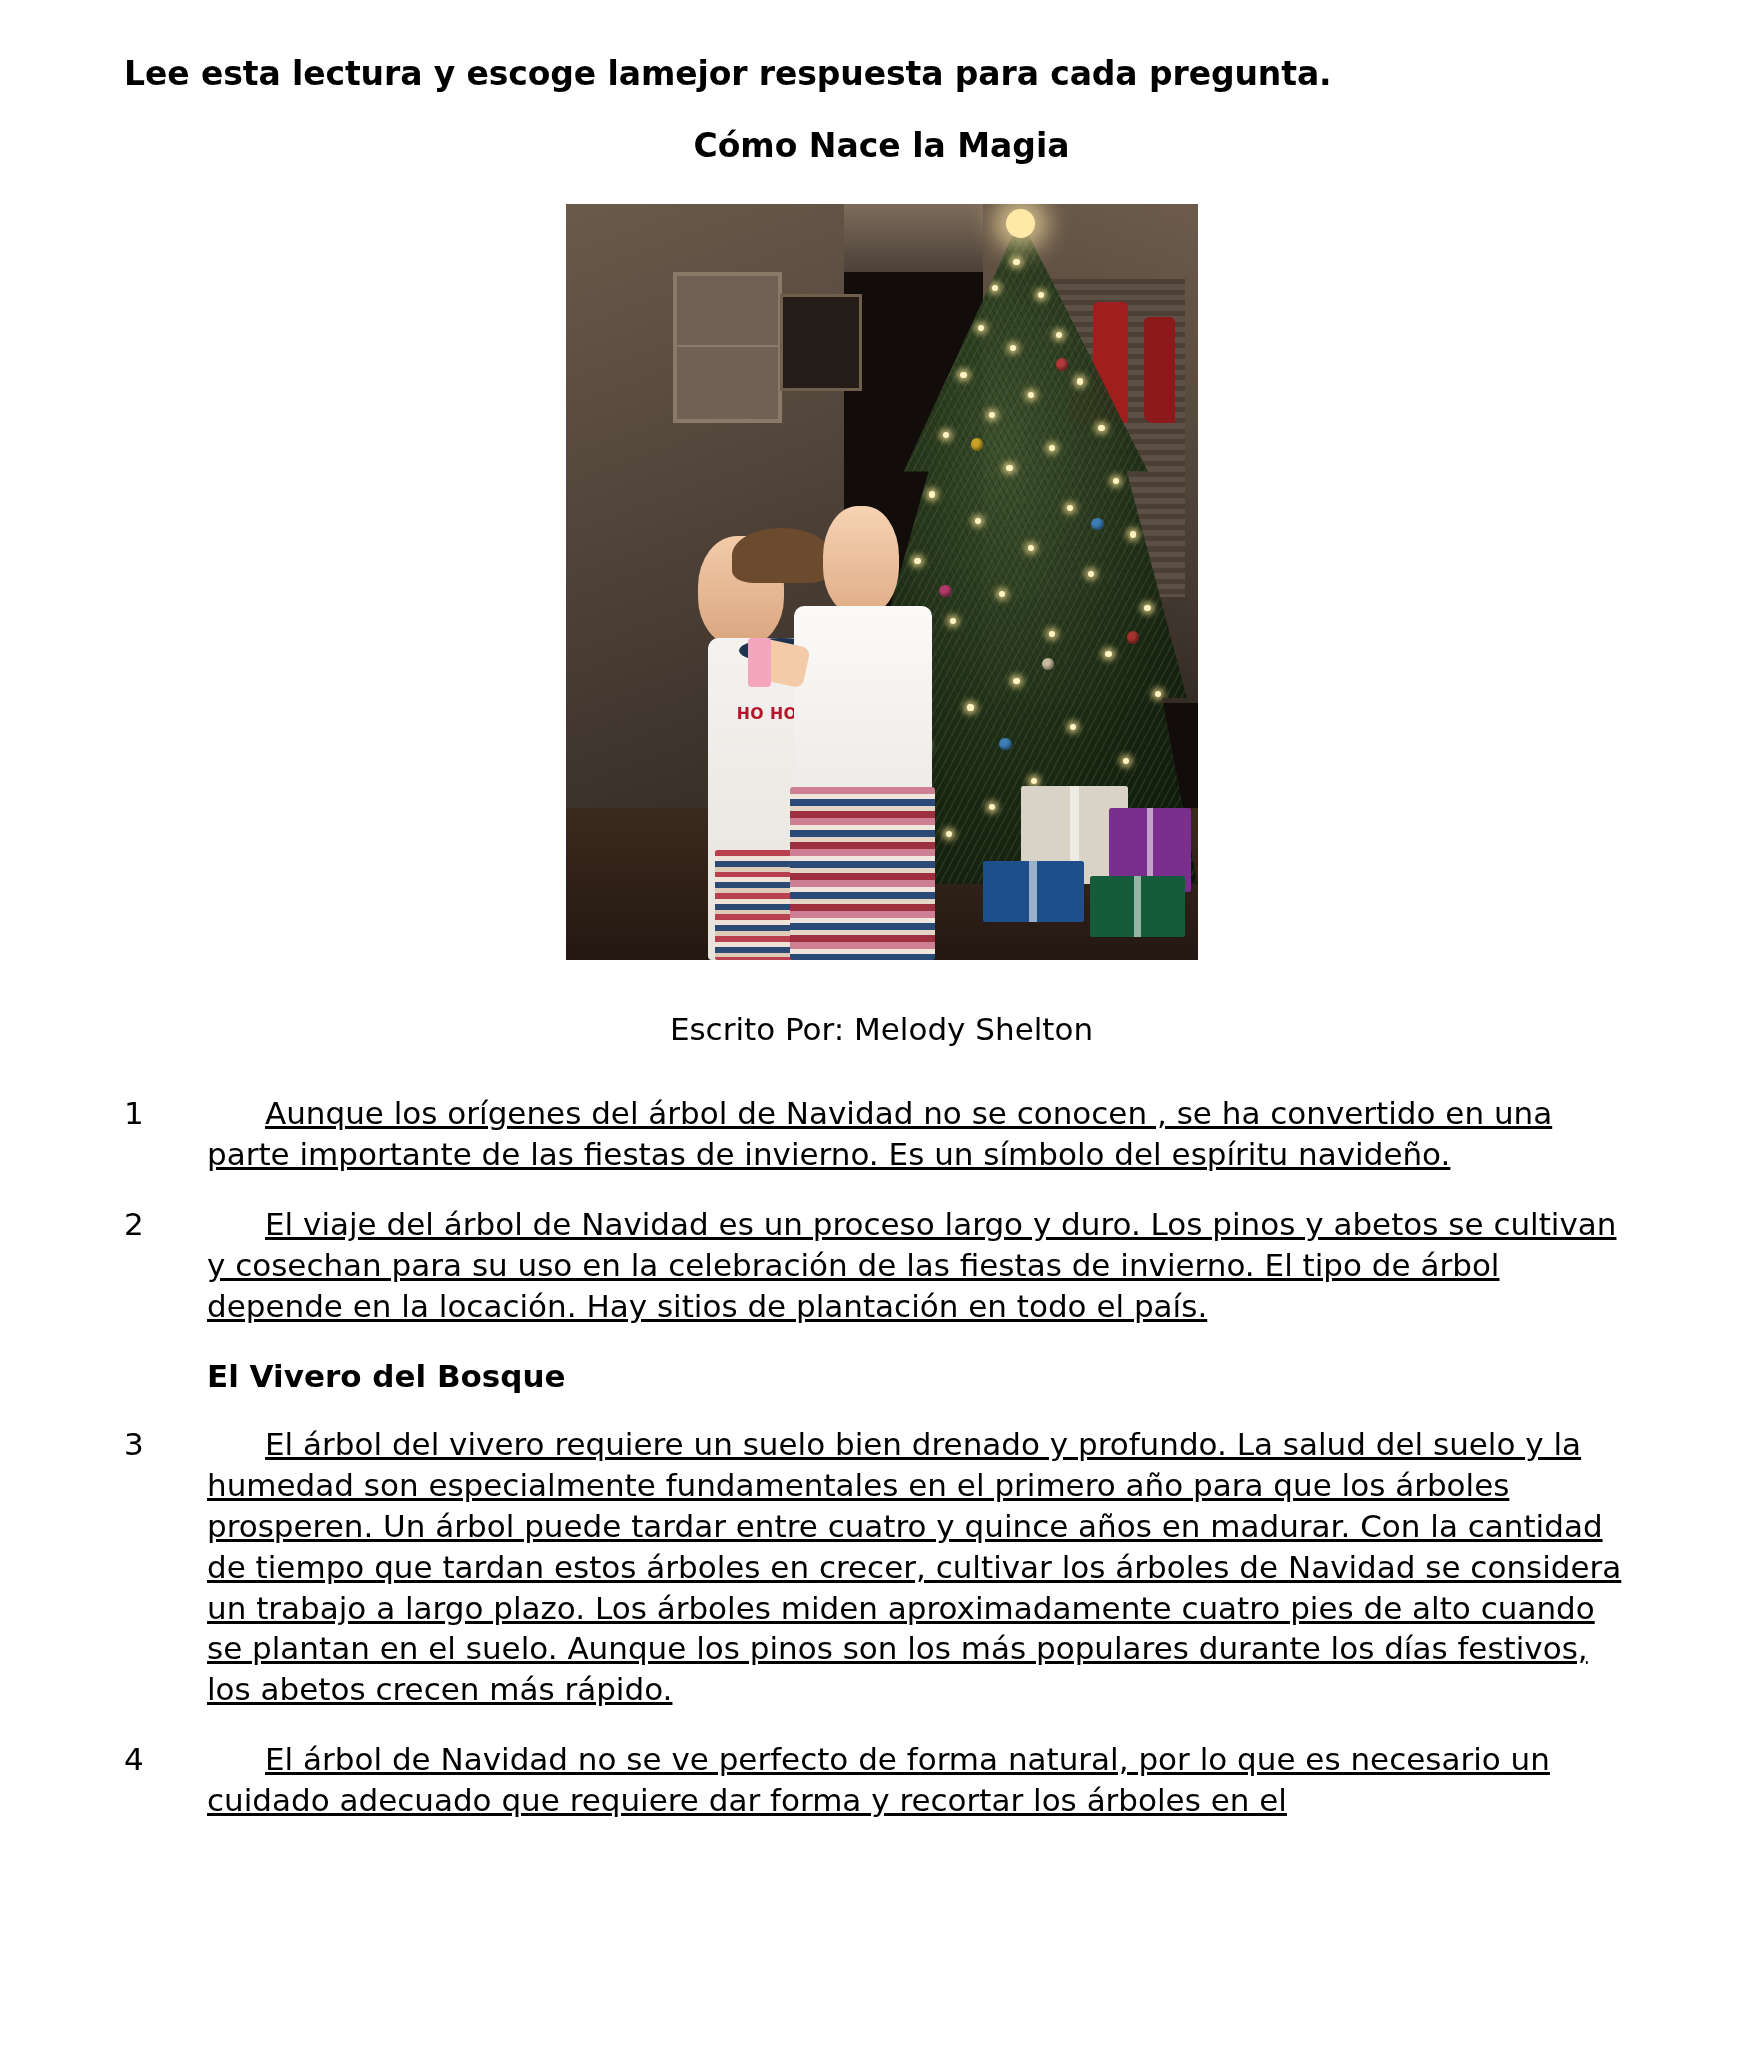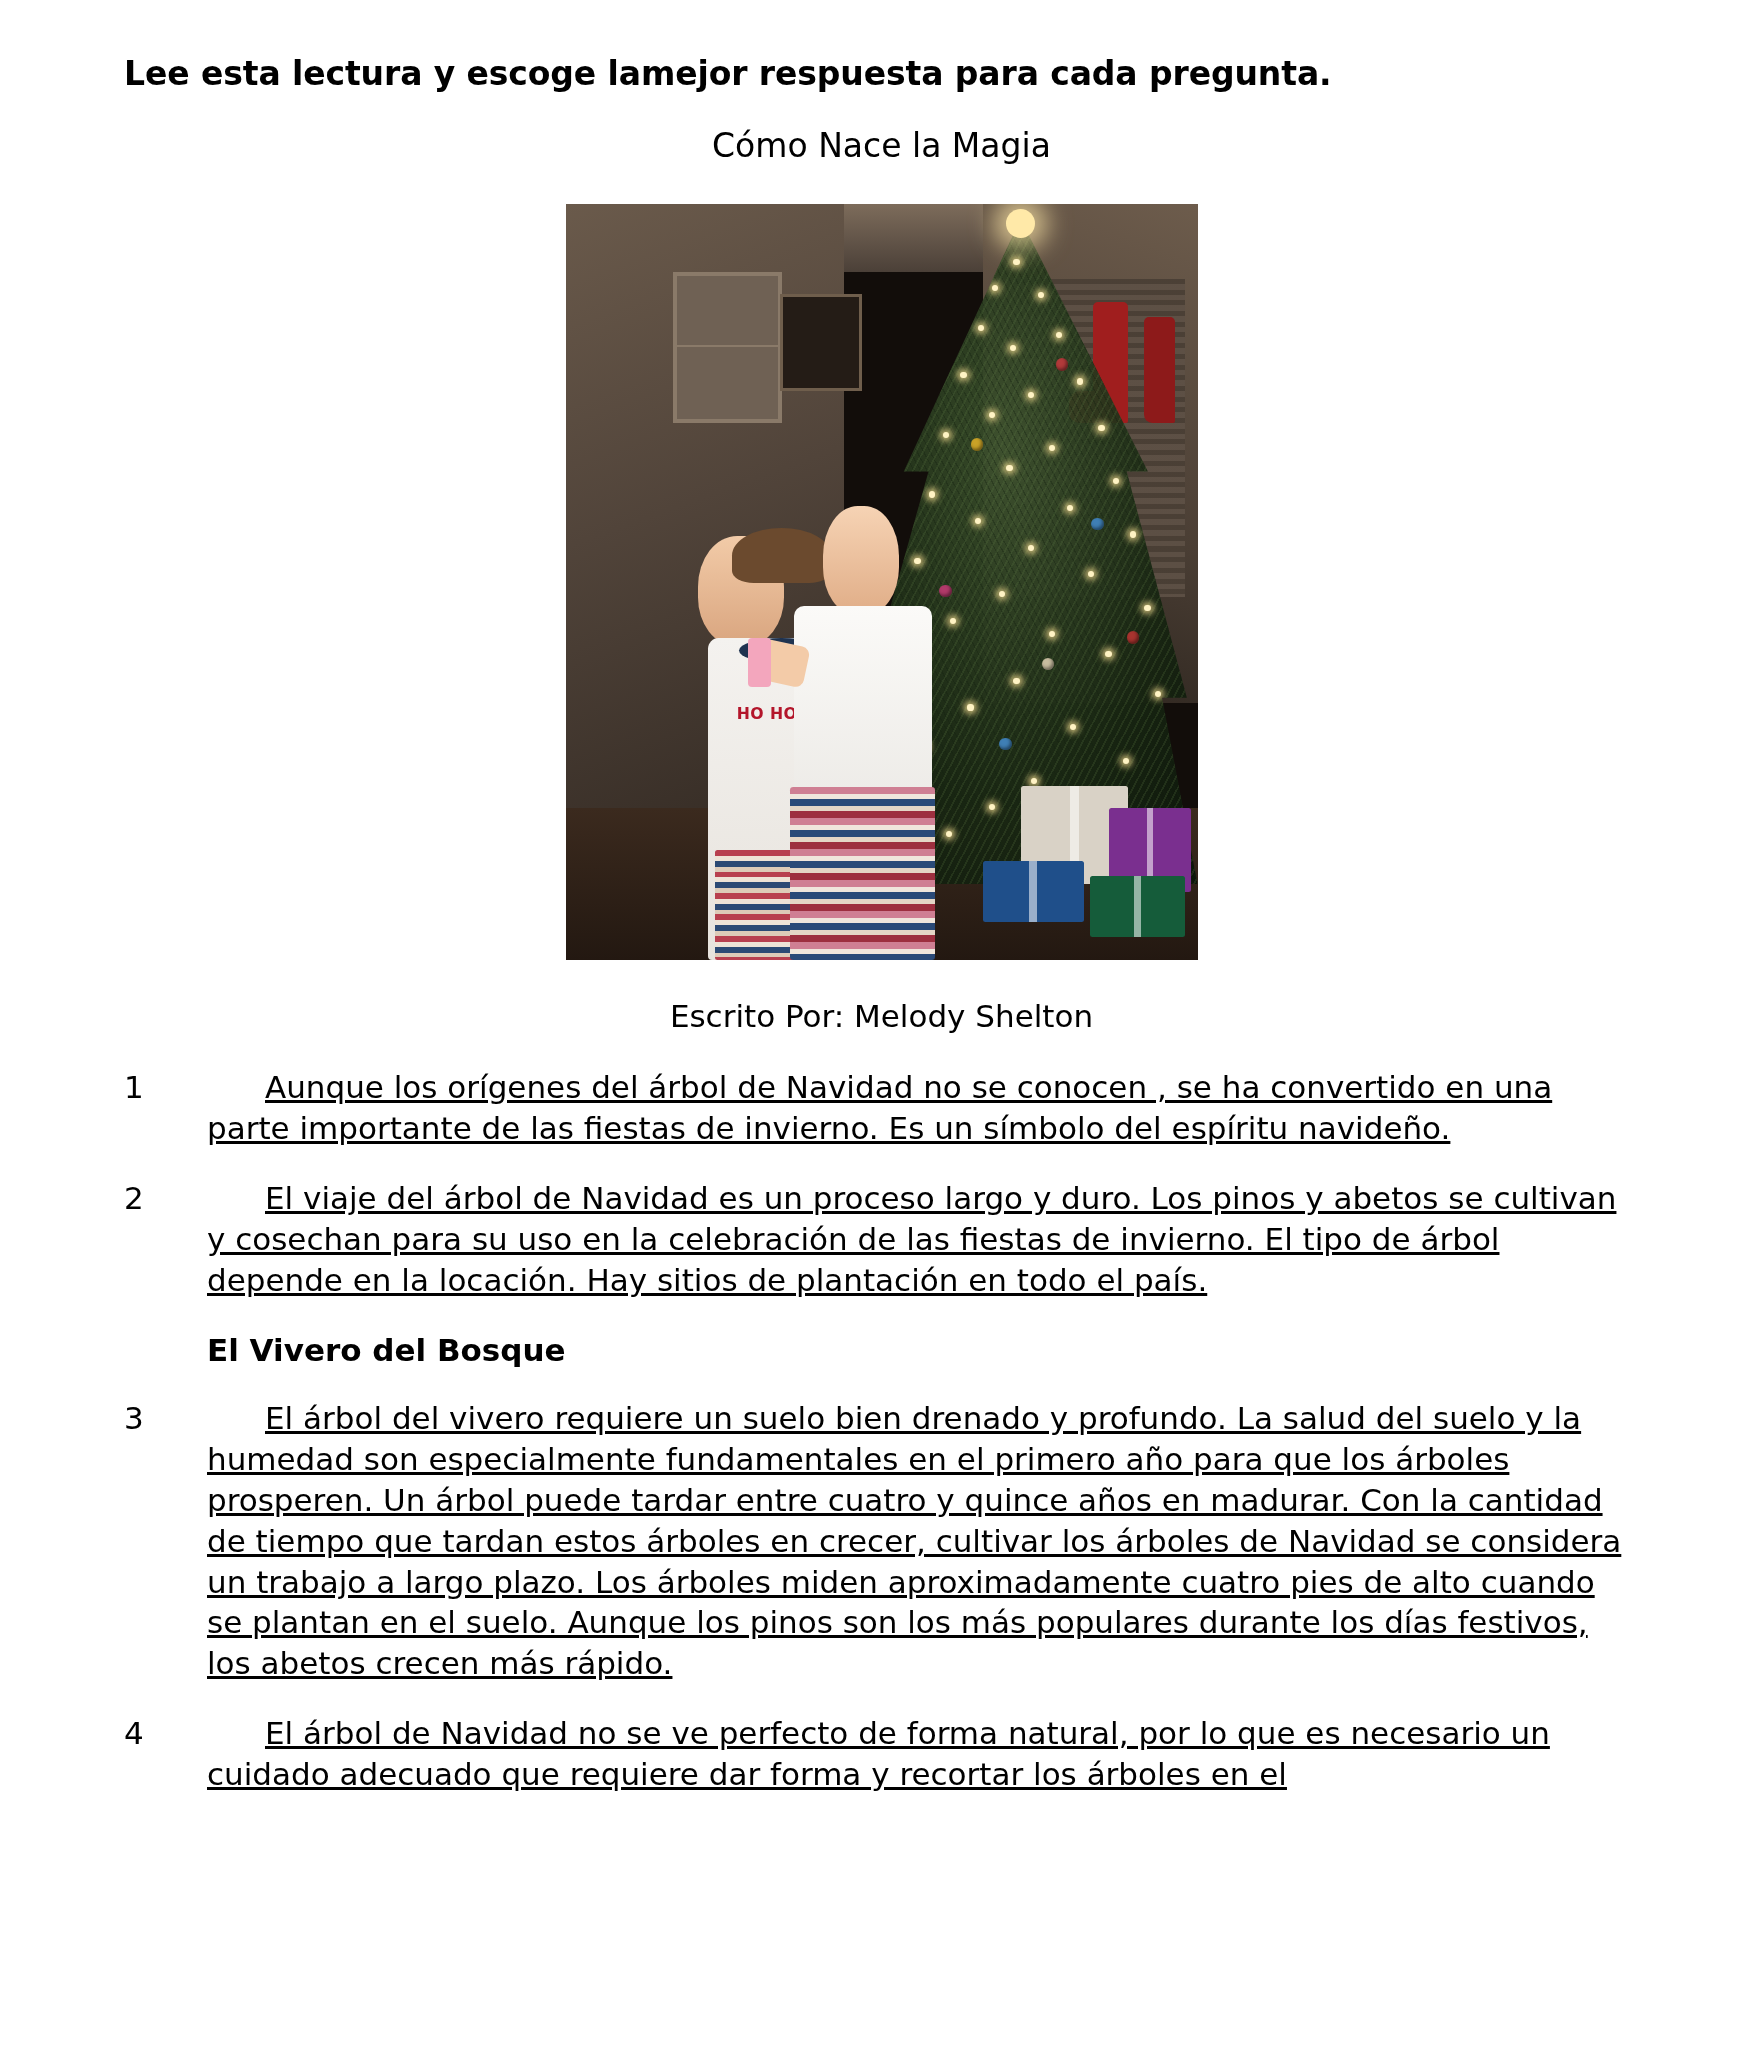--- a/index.html
+++ b/index.html
@@ -28,21 +28,21 @@
     font-size: 33px;
     font-weight: bold;
     letter-spacing: -0.1px;
     padding-top: 56px;
     margin: 0;
     line-height: 1.1;
   }
 
   .doc-title {
     font-size: 33px;
-    font-weight: normal;
+    font-weight: bold;
     text-align: center;
     margin: 0;
     padding-top: 36px;
     line-height: 1.1;
   }
 
   .photo-wrap {
     display: flex;
     justify-content: center;
     padding-top: 39px;
@@ -53,21 +53,21 @@
     width: 632px;
     height: 756px;
     overflow: hidden;
     background: #120d0a;
   }
 
   .byline {
     font-size: 31px;
     text-align: center;
     padding-top: 35px;
-    margin: 4px;
+    margin: 17px;
     line-height: 1.15;
   }
 
   .para {
     position: relative;
     font-size: 31px;
     line-height: 1.32;
     margin: 0;
     padding-top: 29px;
     padding-left: 83px;

